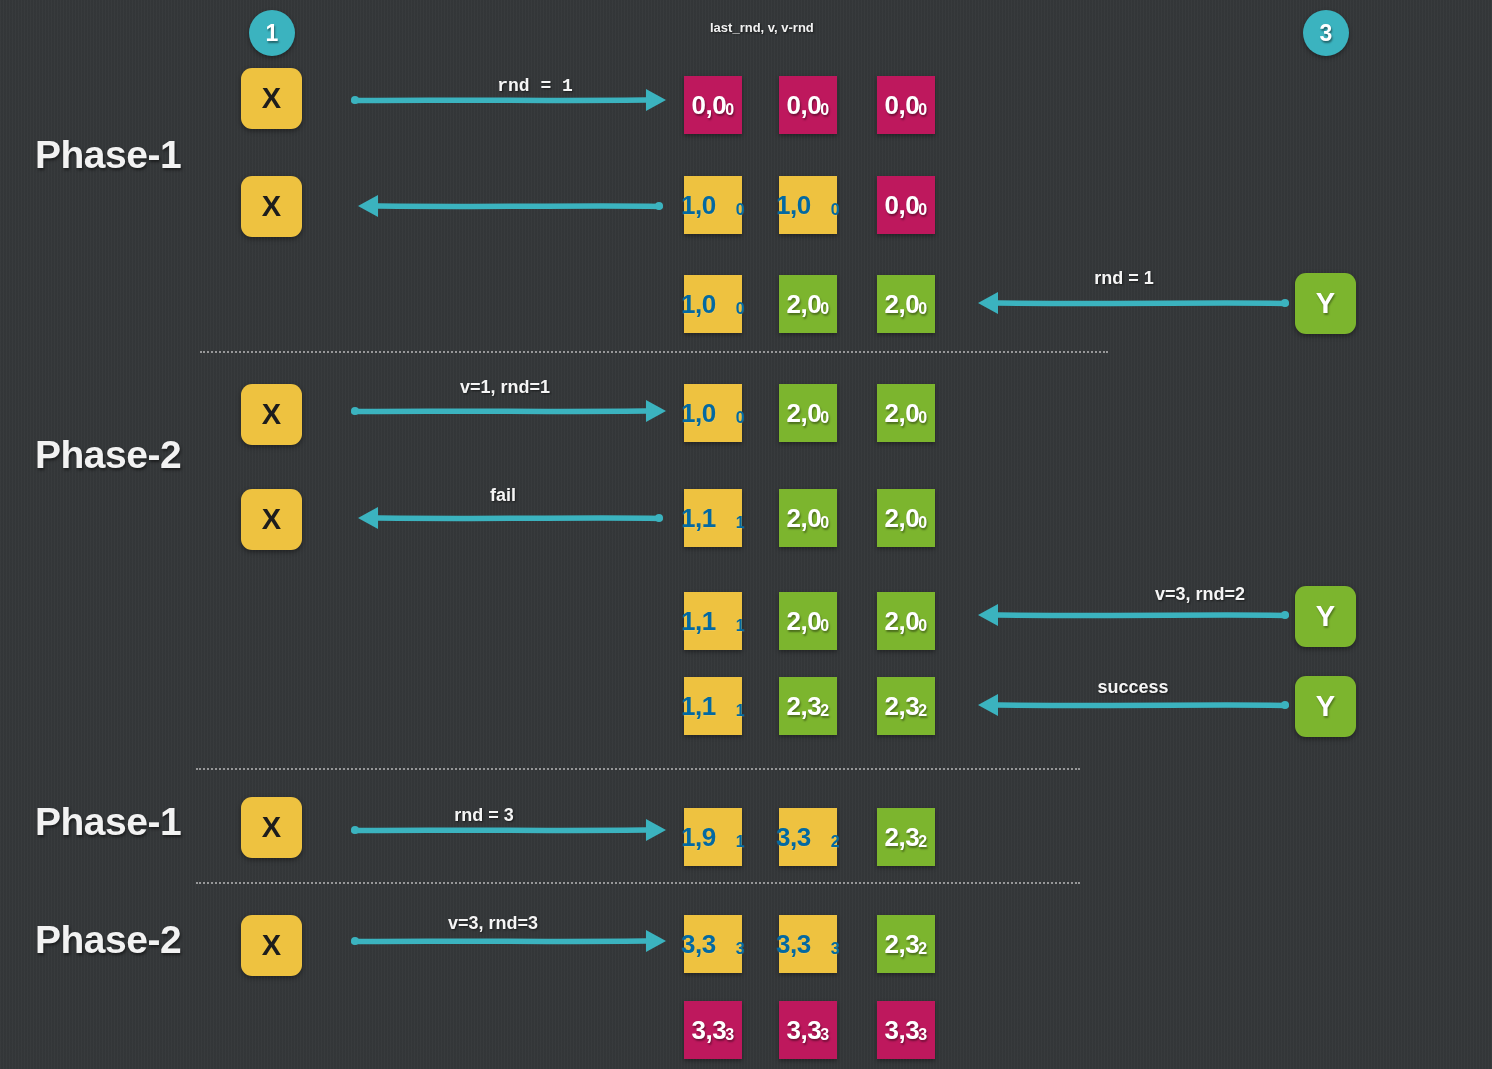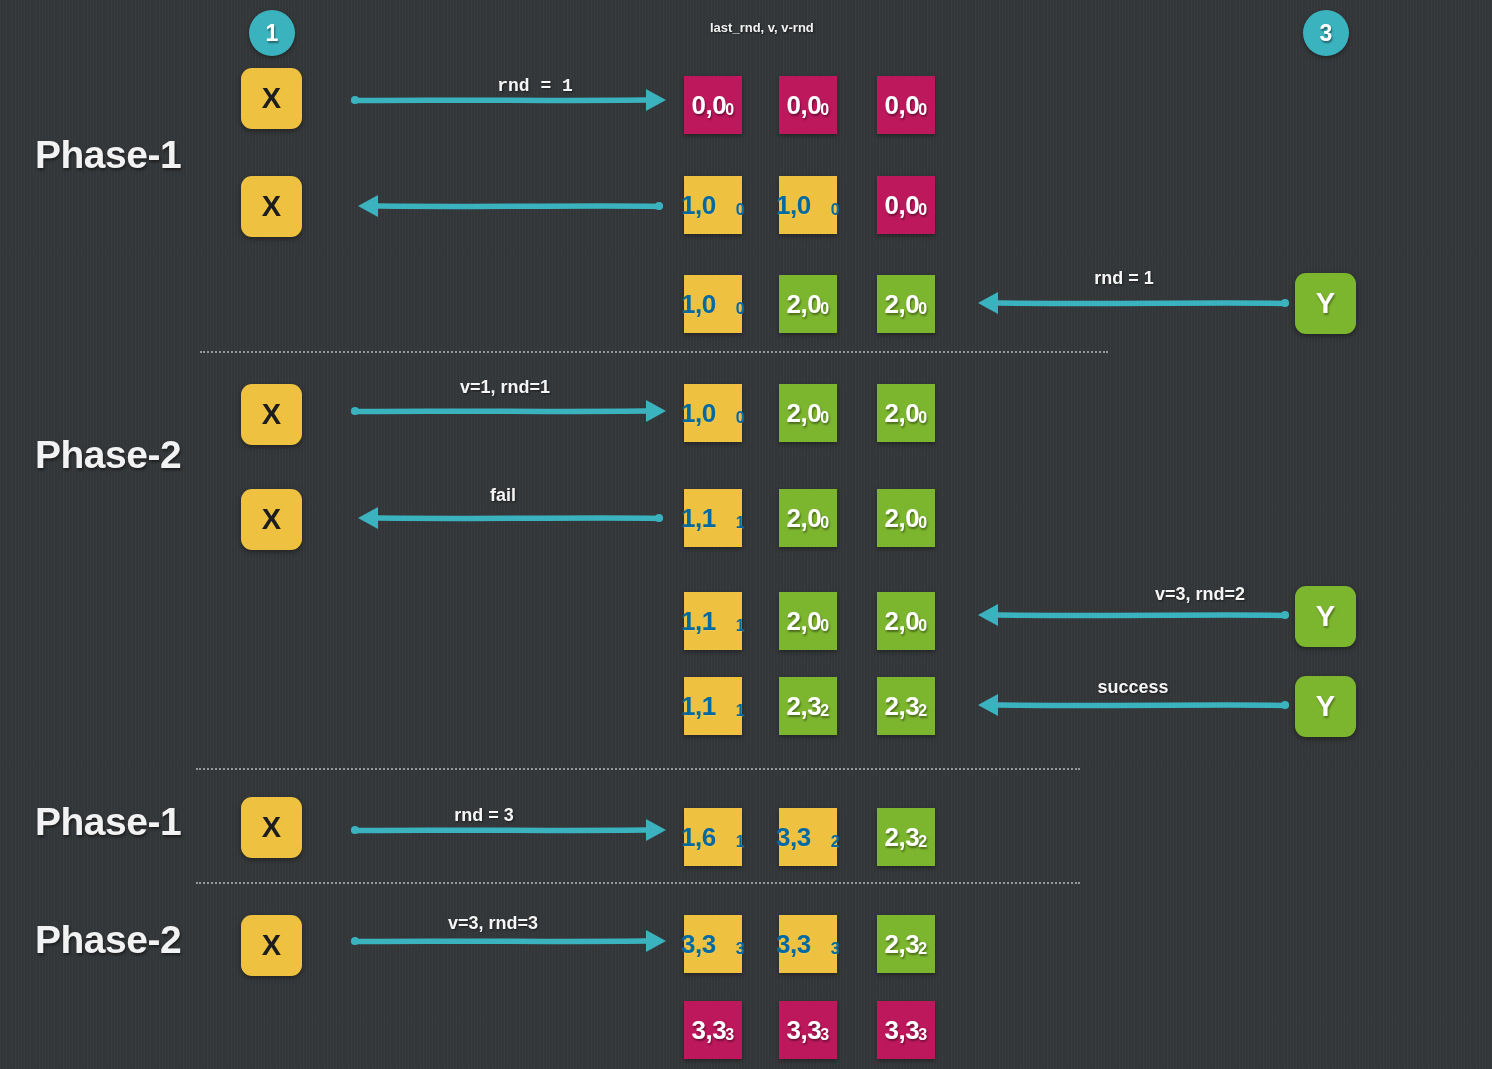--- a/index.html
+++ b/index.html
@@ -335,21 +335,21 @@
       </div>
       <div class="cell green" style="left: 779px; top: 677px;">
         <span>2,3</span>
         <span class="sub">2</span>
       </div>
       <div class="cell green" style="left: 877px; top: 677px;">
         <span>2,3</span>
         <span class="sub">2</span>
       </div>
       <div class="cell yellow" style="left: 684px; top: 808px;">
-        <span>1,6</span>
+        <span>1,9</span>
         <span class="sub">1</span>
       </div>
       <div class="cell yellow" style="left: 779px; top: 808px;">
         <span>3,3</span>
         <span class="sub">2</span>
       </div>
       <div class="cell green" style="left: 877px; top: 808px;">
         <span>2,3</span>
         <span class="sub">2</span>
       </div>

